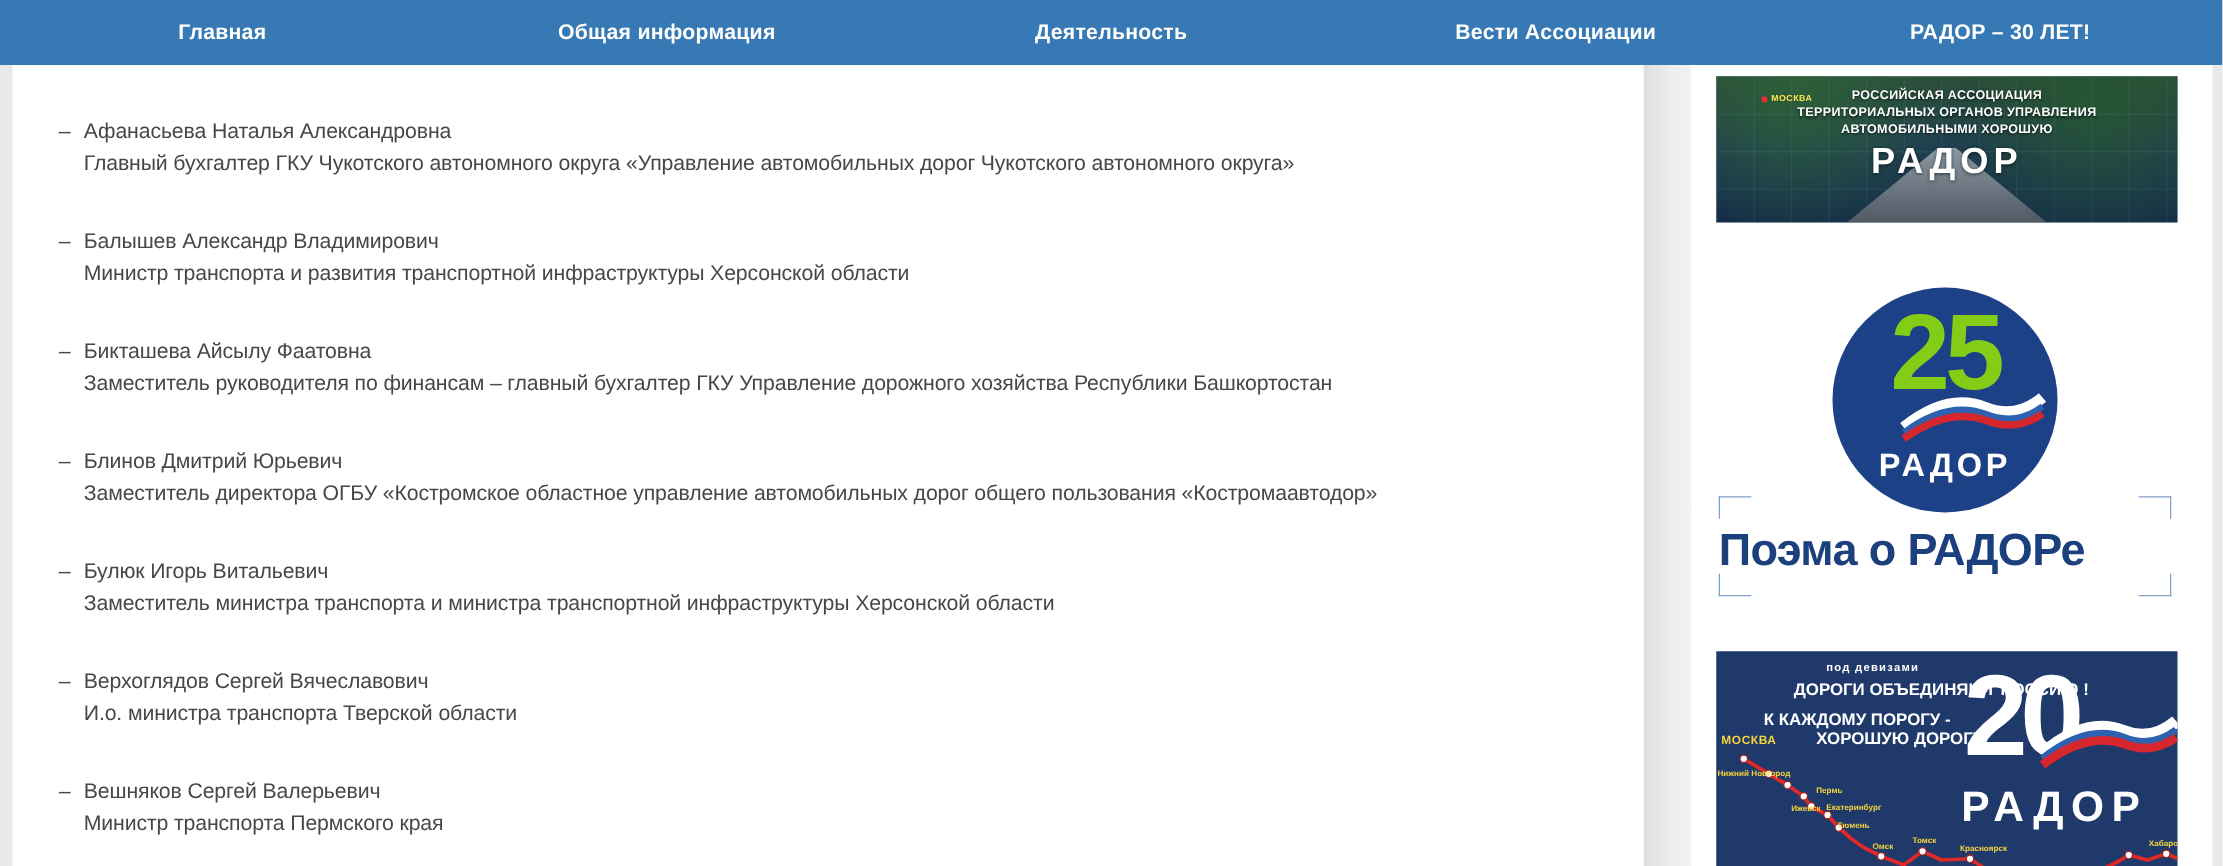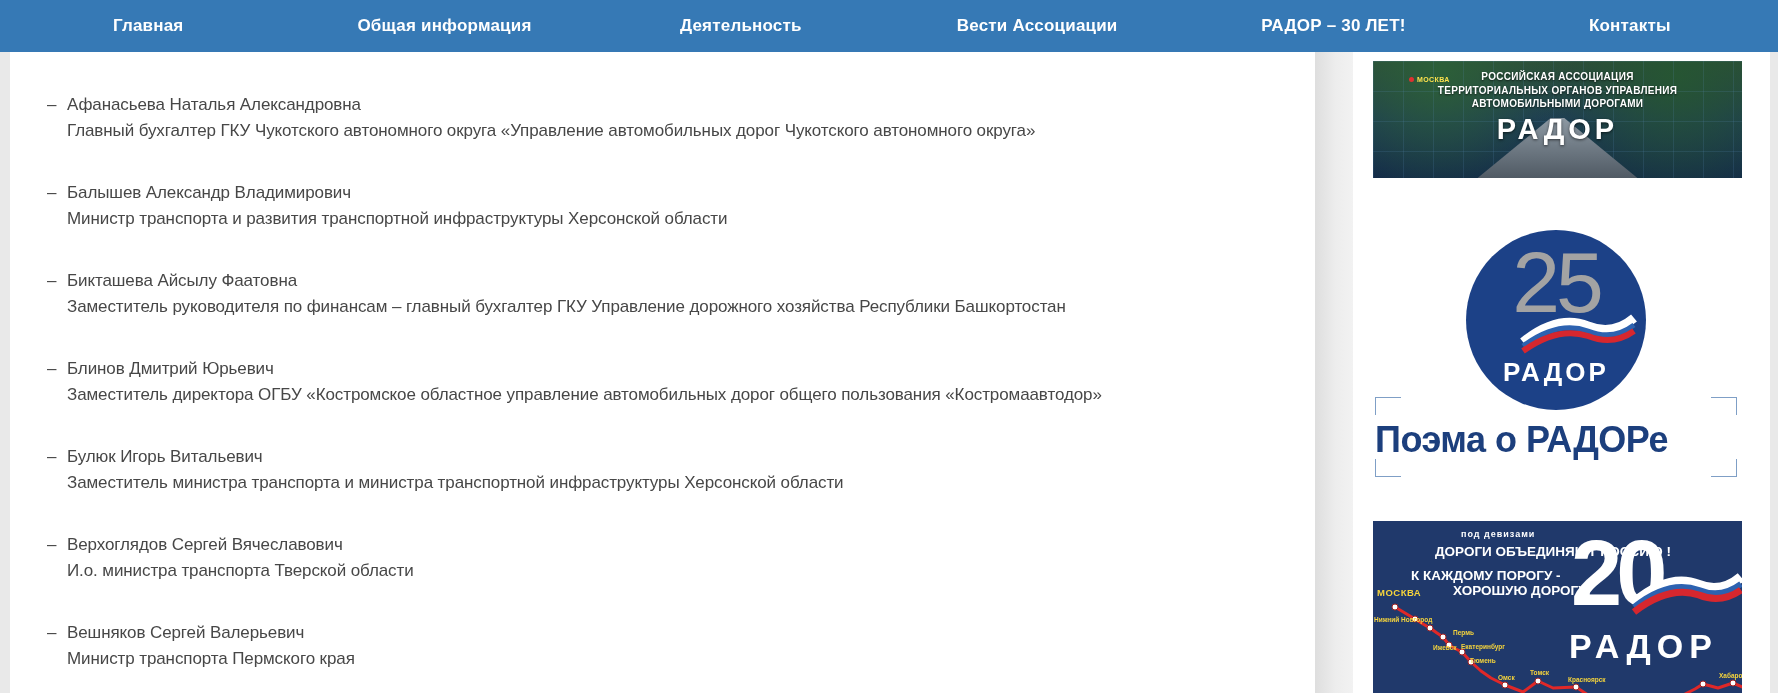--- a/index.html
+++ b/index.html
@@ -85,21 +85,21 @@
     border-radius: 50%; background: #e03030; display: inline-block;
   }
 
   
   .poem-circle {
     position: absolute; left: 113px; top: 178px; width: 180px; height: 180px;
     border-radius: 50%; background: #1c4187; cursor: pointer;
   }
   .poem-num {
     position: absolute; top: 2px; left: 0; right: 0; text-align: center;
-    color: #a3a3a3; font-size: 86px; line-height: 100px; font-weight: 400;
+    color: #84cc16; font-size: 86px; line-height: 100px; font-weight: 700;
     letter-spacing: -4px;
   }
   .poem-ribbon { position: absolute; left: 52px; top: 82px; }
   .poem-logo {
     position: absolute; bottom: 22px; left: 0; right: 0; text-align: center;
     color: #fff; font-size: 26px; font-weight: 700; letter-spacing: 3px;
   }
   .poem-frame { position: absolute; left: 22px; top: 345px; width: 362px; height: 80px; }
   .corner { position: absolute; width: 26px; height: 18px; }
   .corner.tl { left: 0; top: 0; border-left: 1px solid #7f9fc6; border-top: 1px solid #7f9fc6; }
@@ -158,21 +158,20 @@
     <div class="nav-item">Главная</div>
 
     <div class="nav-item">Общая информация</div>
 
     <div class="nav-item">Деятельность</div>
 
     <div class="nav-item">Вести Ассоциации</div>
 
     <div class="nav-item">РАДОР – 30 ЛЕТ!</div>
 
-    <div class="nav-item">Контакты</div>
   </nav>
 
 <main class="content">
   <div>
 
       <div class="member">
         <span class="dash">–</span>
         <span class="name">Афанасьева Наталья Александровна</span>
         <span class="title">Главный бухгалтер ГКУ Чукотского автономного округа «Управление автомобильных дорог Чукотского автономного округа»</span>
       </div>
@@ -218,21 +217,21 @@
 <div class="gutter"></div>
 
 <aside class="sidebar">
 
   <div class="banner1">
     <div class="b1-grid"></div>
     <div class="b1-road"></div>
     <div class="b1-org">
       <div>РОССИЙСКАЯ АССОЦИАЦИЯ</div>
       <div>ТЕРРИТОРИАЛЬНЫХ ОРГАНОВ УПРАВЛЕНИЯ</div>
-      <div>АВТОМОБИЛЬНЫМИ ДОРОГАМИ</div>
+      <div>АВТОМОБИЛЬНЫМИ ХОРОШУЮ</div>
     </div>
     <div class="b1-logo">РАДОР</div>
     <div class="b1-moscow">
       <span class="reddot"></span>
       <span>МОСКВА</span>
     </div>
   </div>
 
   <div class="poem-circle">
     <div class="poem-num">25</div>

